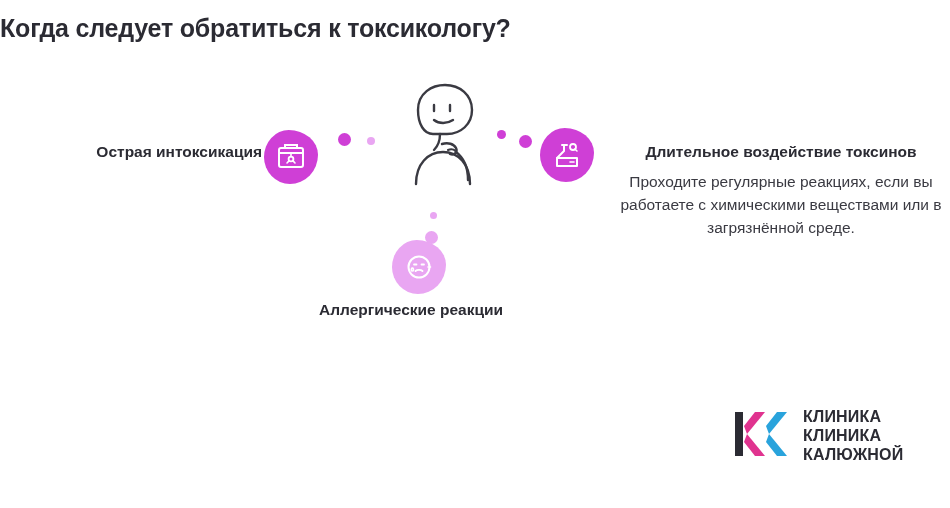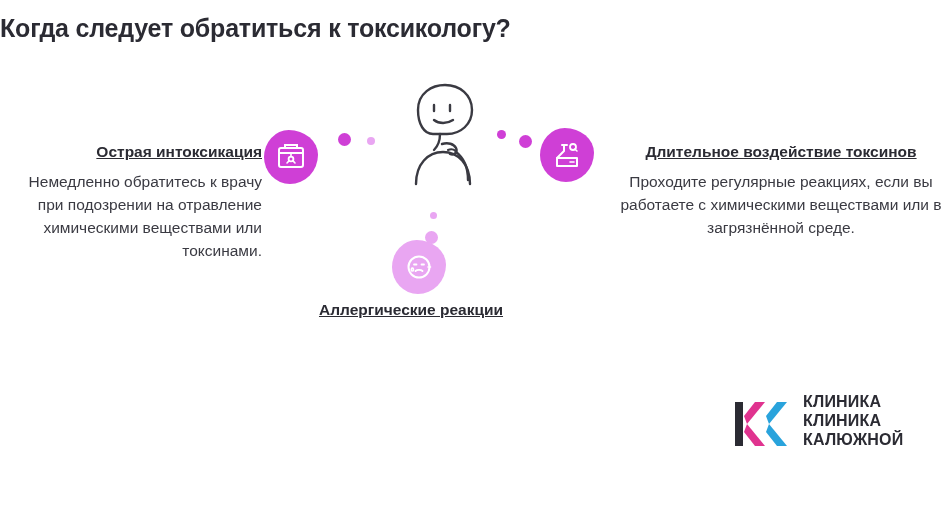--- a/index.html
+++ b/index.html
@@ -69,21 +69,20 @@
   
   .col {
     position: absolute;
   }
   .col h3 {
     margin: 0 0 10px 0;
     font-size: 15.5px;
     font-weight: bold;
     color: #2b2b33;
     line-height: 1.25;
-    text-decoration: underline;
   }
   .col p {
     margin: 0;
     font-size: 15.5px;
     line-height: 1.48;
     color: #3a3a42;
   }
 
   .col-left {
     left: 0;
@@ -104,23 +103,23 @@
     left: 280px;
     top: 300px;
     width: 262px;
     text-align: center;
   }
 
   
   .logo {
     position: absolute;
     left: 735px;
-    top: 393px;
+    top: 408px;
     display: flex;
-    align-items: flex-end;
+    align-items: flex-start;
   }
   .logo-mark {
     width: 58px;
     height: 52px;
     margin-right: 10px;
     flex: none;
   }
   .logo-text {
     font-size: 16px;
     font-weight: bold;
@@ -193,21 +192,20 @@
       <path d="M10 12.5 L12.5 12.5" stroke="#ffffff" stroke-width="1.8" stroke-linecap="round"></path>
       <path d="M17.5 12.5 L20 12.5" stroke="#ffffff" stroke-width="1.8" stroke-linecap="round"></path>
       <path d="M11.5 19 C13 17.5 17 17.5 18.5 19" stroke="#ffffff" stroke-width="1.8" stroke-linecap="round" fill="none"></path>
       <path d="M8 16 C7 17.5 7 19 8.4 19 C9.8 19 9.8 17.5 8.8 16" stroke="#ffffff" stroke-width="1.6" fill="none" stroke-linecap="round"></path>
       <path d="M24 15 L26.5 15" stroke="#ffffff" stroke-width="1.6" stroke-linecap="round"></path>
     </svg>
   </div>
 
   <div class="col col-left">
     <h3>Острая интоксикация</h3>
-    <p>Немедленно обратитесь к врачу при подозрении на отравление химическими веществами или токсинами.</p>
   </div>
 
   <div class="col col-right">
     <h3>Длительное воздействие токсинов</h3>
     <p>Проходите регулярные реакциях, если вы работаете с химическими веществами или в загрязнённой среде.</p>
   </div>
 
   <div class="col col-center">
     <h3>Аллергические реакции</h3>
   </div>

